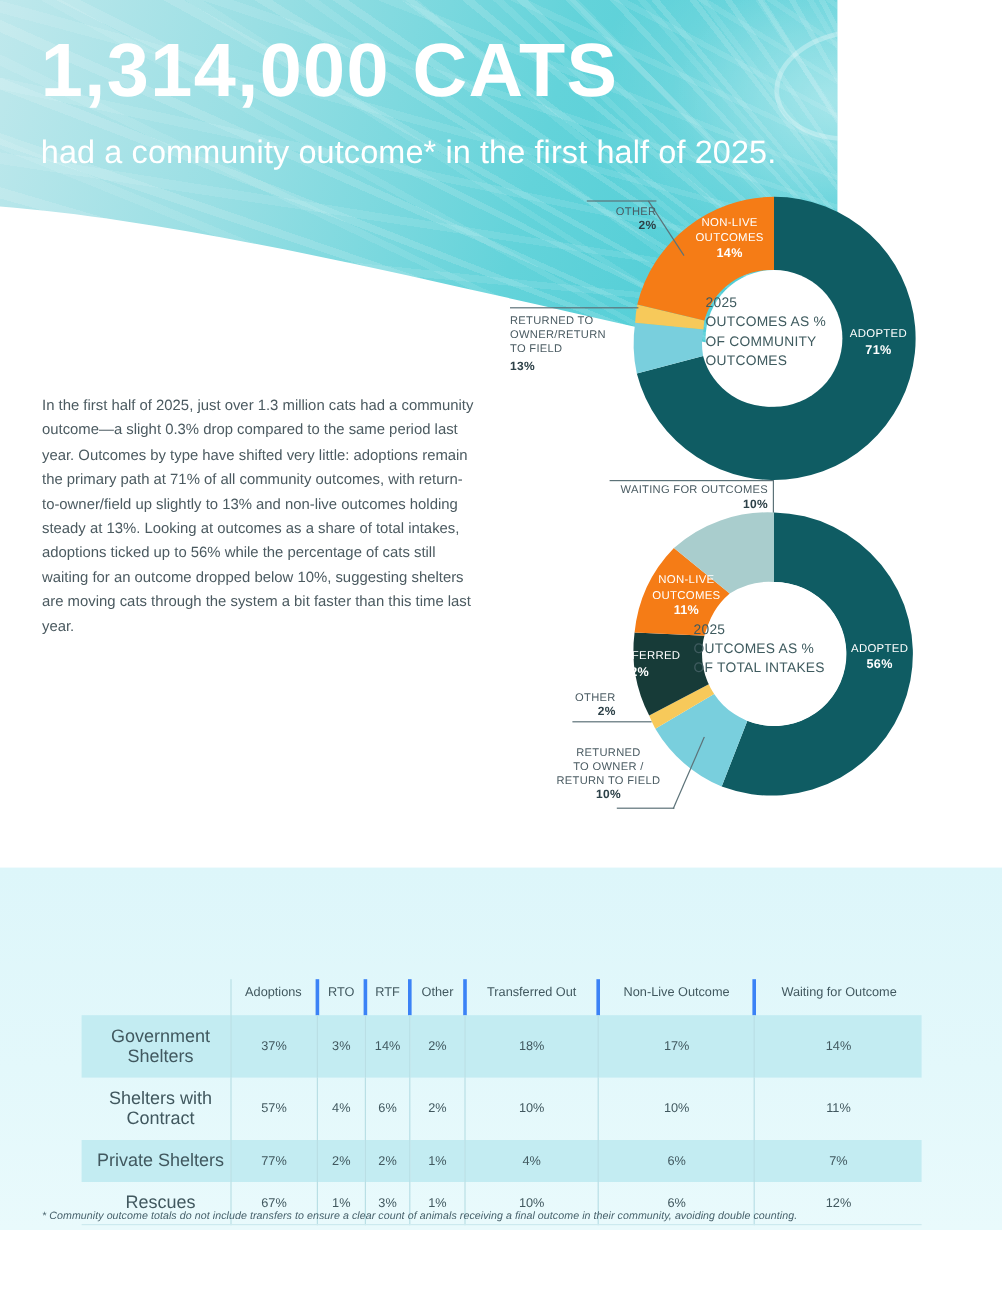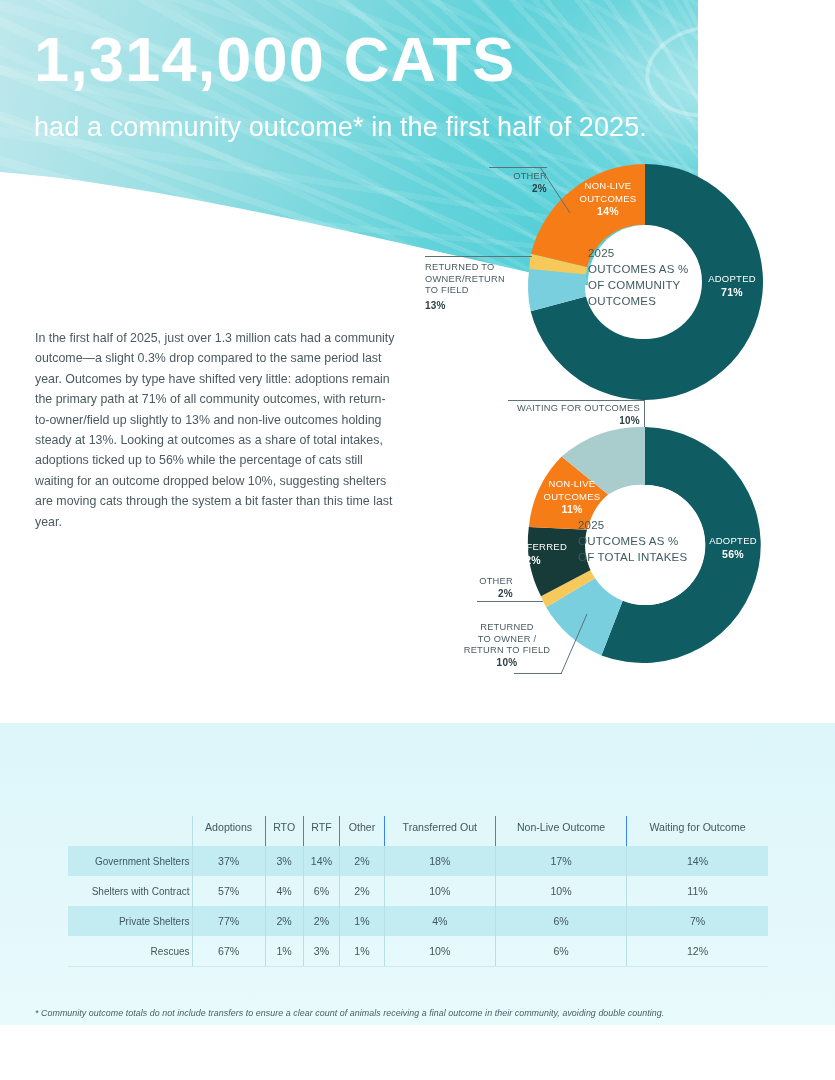--- a/index.html
+++ b/index.html
@@ -95,29 +95,29 @@
     position:absolute; left:0; top:776px; width:835px; text-align:center;
     font-size:12.6px; color:#3c5a60; letter-spacing:.15px;
   }
   table.data {
     position:absolute; left:68px; top:816px; width:700px;
     border-collapse:collapse; font-size:10.6px; color:#41585f;
   }
   table.data th {
     font-weight:400; text-align:center; padding:5px 2px 12px;
     line-height:13px; vertical-align:bottom;
-    border-right:1px solid #3b82f6;
+    border-right:3px solid #3b82f6;
   }
   table.data th:first-child { border-right:1px solid #b9dfe5; }
   table.data th:last-child { border-right:none; }
   table.data td {
     text-align:center; padding:9px 2px; border-right:1px solid #b9dfe5;
   }
   table.data td:first-child {
-    text-align:right; padding-left:10px; font-size:10px;margin-left:36px;
+    text-align:center; padding-left:10px; font-size:15px;margin-left:36px;
   }
   table.data td:last-child { border-right:none; }
   table.data tbody tr:nth-child(odd) td { background:#c3ecf2; }
   table.data tbody tr:last-child td { border-bottom:1px solid #cdeaef; }
   col.c0 { width:124px; }
 
   .footnote {
     position:absolute; left:35px; top:1008px; width:780px;
     font-size:8.9px; font-style:italic; color:#46606a; letter-spacing:.05px;
   }

